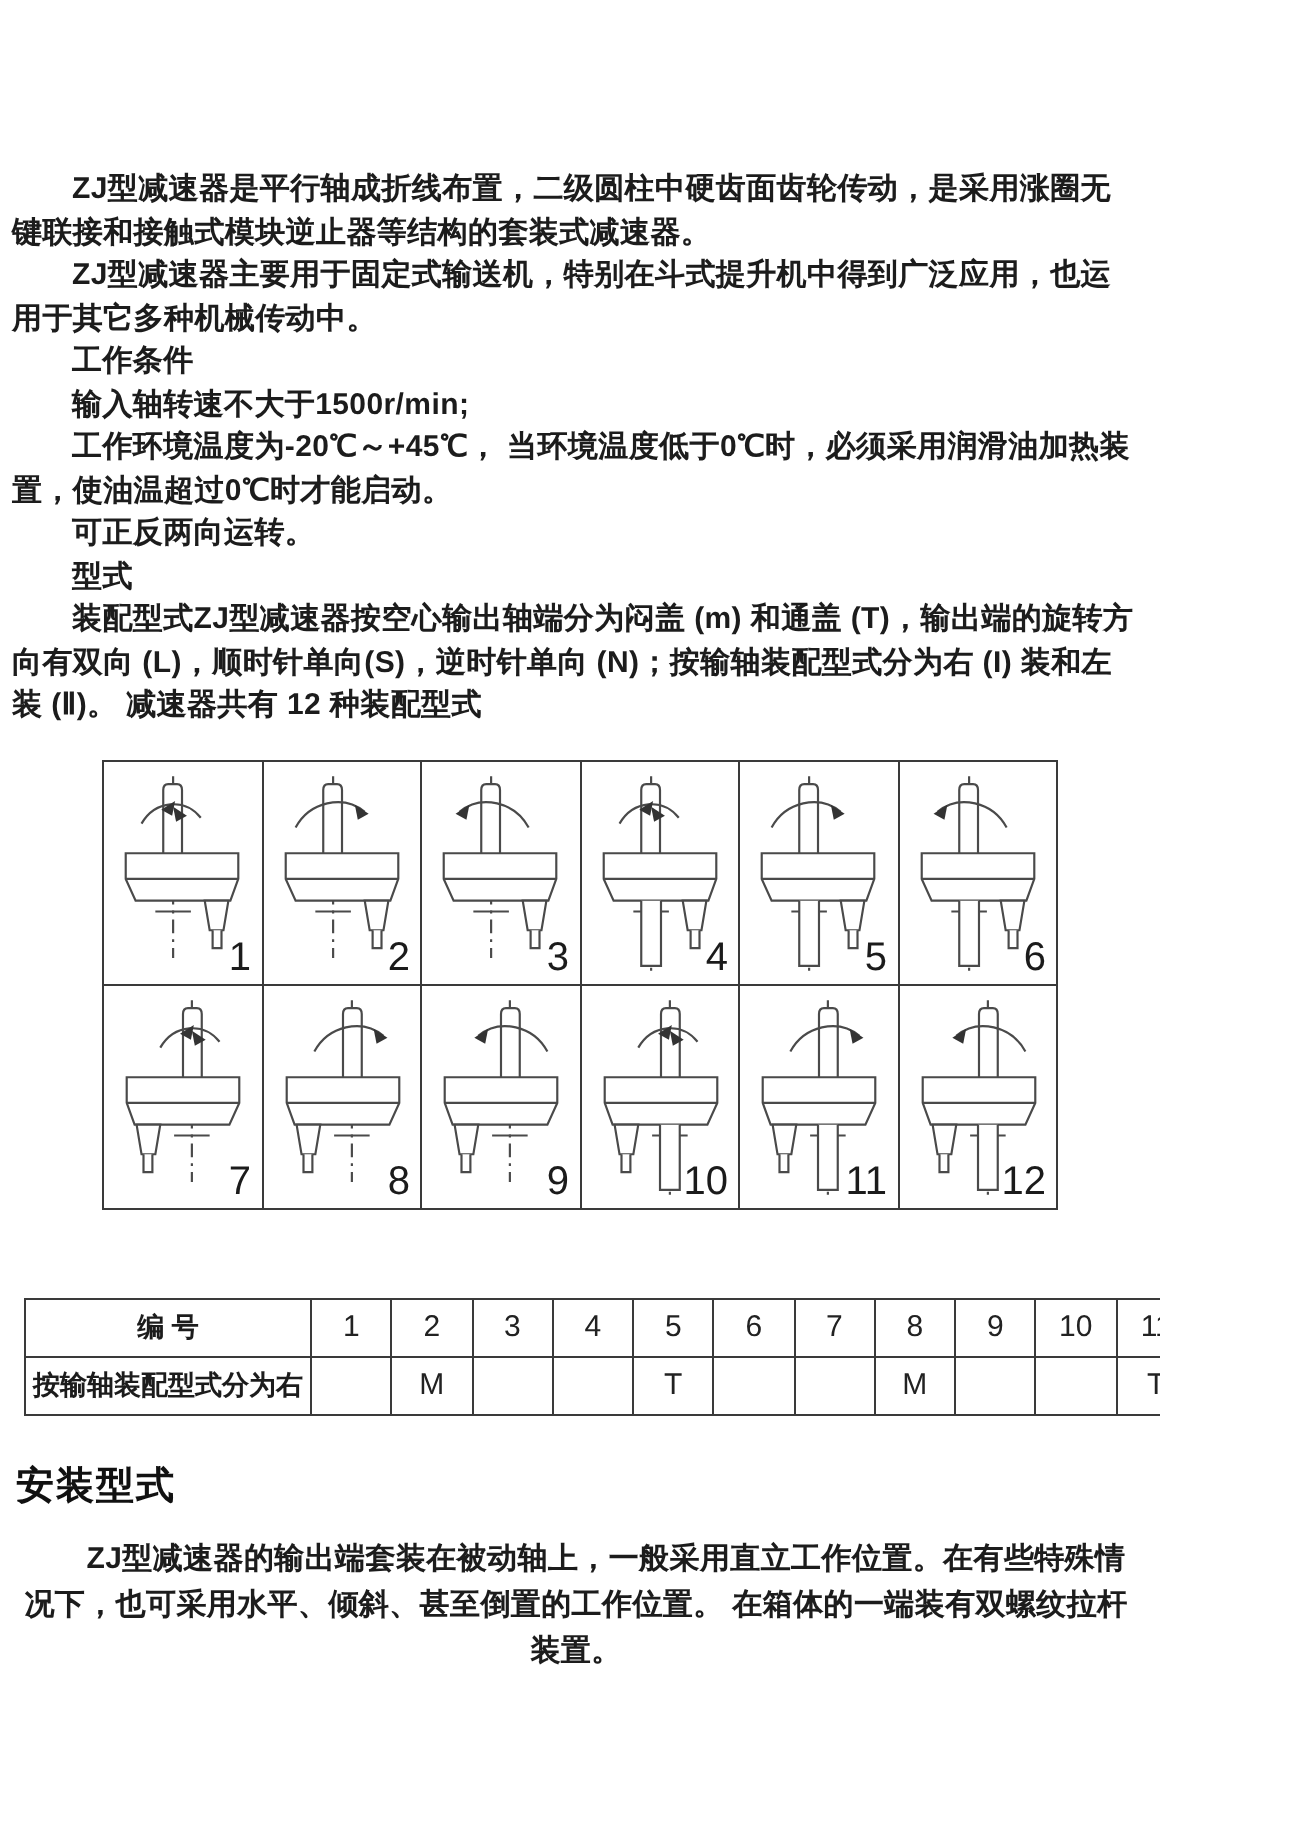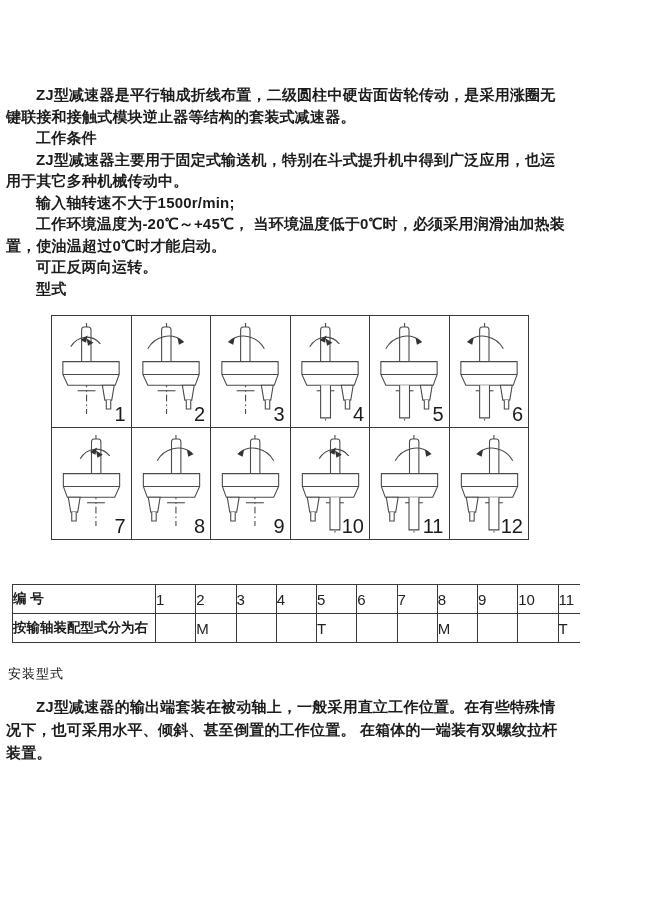--- a/index.html
+++ b/index.html
@@ -26,45 +26,46 @@
   .dcell svg{display:block;width:100%;height:100%;}
   .dnum{
     position:absolute;right:5px;bottom:1px;font-size:20px;font-weight:500;color:#1b1b1b;
   }
   
   table.spec{
     border-collapse:collapse;table-layout:fixed;
     margin:44px 0 0 12px;width:626px;
   }
   table.spec td{
-    border:1.5px solid #3a3a3a;height:28px;text-align:left;vertical-align:middle;
+    border:1.5px solid #3a3a3a;height:28px;text-align:center;vertical-align:middle;
     font-size:15px;color:#222;padding:0;white-space:nowrap;overflow:hidden;
   }
   table.spec td.lbl{font-size:13.5px;font-weight:600;color:#1c1c1c;}
   
   h2.sect{
-    margin:22px 0 0 8px;font-size:13px;font-weight:normal;color:#111;letter-spacing:1px;
+    margin:22px 0 0 8px;font-size:19px;font-weight:bold;color:#111;letter-spacing:1px;
   }
   .foot{
     margin:12px 10px 0 6px;font-size:15px;line-height:23px;font-weight:600;
-    text-indent:30px;letter-spacing:0.2px;color:#1c1c1c;
+    text-indent:30px;letter-spacing:0.2px;color:#1c1c1c;text-align:center;
   }
 </style>
 </head>
 <body>
 
 <div class="page">
   <section class="intro" id="intro">
       <p>ZJ型减速器是平行轴成折线布置，二级圆柱中硬齿面齿轮传动，是采用涨圈无键联接和接触式模块逆止器等结构的套装式减速器。</p>
+      <p>ZJ型减速器主要用于固定式输送机，特别在斗式提升机中得到广泛应用，也运用于其它多种机械传动中。</p>
       <p>工作条件</p>
-      <p>ZJ型减速器主要用于固定式输送机，特别在斗式提升机中得到广泛应用，也运用于其它多种机械传动中。</p>
       <p>输入轴转速不大于1500r/min;</p>
       <p>工作环境温度为-20℃～+45℃， 当环境温度低于0℃时，必须采用润滑油加热装置，使油温超过0℃时才能启动。</p>
       <p>可正反两向运转。</p>
       <p>型式</p>
+      <p>装配型式ZJ型减速器按空心输出轴端分为闷盖 (m) 和通盖 (T)，输出端的旋转方向有双向 (L)，顺时针单向(S)，逆时针单向 (N)；按输轴装配型式分为右 (I) 装和左装 (Ⅱ)。 减速器共有 12 种装配型式</p>
     </section>
 
   <div class="dgrid" id="dgrid">
       <div class="dcell">
         <svg viewBox="0 0 79.5 112">
        <g stroke="#4a4a4a" stroke-width="1.1" fill="none">
             <g>
               <line x1="35" y1="7" x2="35" y2="99" stroke-dasharray="7 3 1.5 3"></line>
               <path d="M30 46 V14 Q30 11 32.5 11 H37 Q39.5 11 39.5 14 V46" fill="#fff"></path>
               <path d="M11 46 H68 V59 L64 70 H16 L11 59 Z" fill="#fff"></path>

